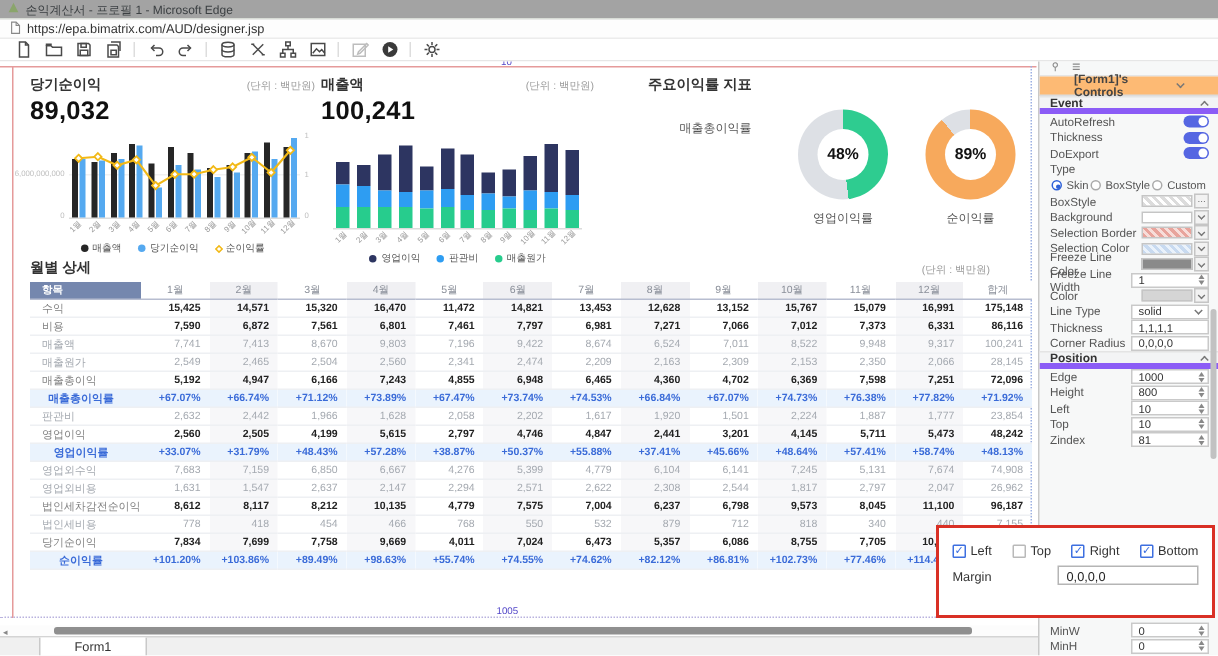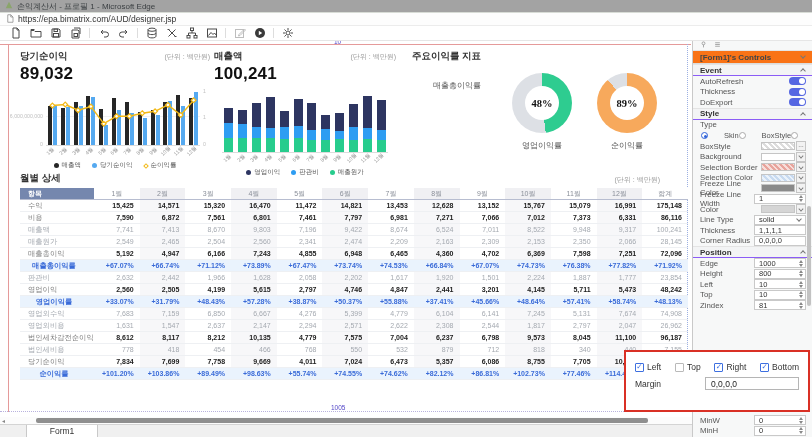--- a/index.html
+++ b/index.html
@@ -19,21 +19,21 @@
   .guide-left { position:absolute; left:8px; top:3px; height:368px; border-left:1px solid #e59a9a;}
   .guide-bottom { position:absolute; left:0; top:370px; width:692px; border-top:1px dotted #b9b2de;}
   .guide-right { position:absolute; left:687px; top:3px; height:367px; border-left:1px dotted #9cb0e2;}
   .g-label { position:absolute; font-size:6.5px; color:#5246c8; }
   #glabel-top { left:334px; top:-3px; }
   #glabel-bottom { left:331px; top:363px; }
 
   section { position:absolute; }
   #panel-net-income { left:20px; top:9px;  width:190px; height:124px; }
   #panel-sales      { left:214px; top:9px; width:182px; height:124px; }
-  #panel-ratios     { left:412px; top:9px; width:260px; height:118px;font-family:Liberation Serif, serif; }
+  #panel-ratios     { left:432px; top:9px; width:260px; height:118px; }
   #tableblock       { left:20px; top:131px; width:668px; }
 
   .ph { display:flex; justify-content:space-between; align-items:baseline; }
   .ptitle { font-size:9.5px; font-weight:700; color:#333; }
   .punit { font-size:7px; color:#9a9a9a; }
   .big { font-size:17px; font-weight:800; color:#101010; margin-top:1px; letter-spacing:.2px;}
 
   .plotwrap { position:relative; margin:2px 10px 0 26px; height:60px; border-bottom:1px solid #dcdcdc;}
   .plotwrap2 { position:relative; margin:7px 8px 0 8px; height:62px; border-bottom:1px solid #dcdcdc;}
   .grid50 { position:absolute; left:0; right:0; top:50%; border-top:1px solid #f1f1f1;}
@@ -76,31 +76,31 @@
   #mtable tr:not(.rate) td:nth-child(odd):not(.lbl) { background:#f7f7f9; }
   #mtable tr.strong td { color:#222; font-weight:700; }
   #mtable tr.strong td.lbl { color:#808080; font-weight:400; }
   #mtable tr.muted td { color:#a4a9b0; }
   #mtable tr.rate td { background:#eaf3fd; color:#3a6bd8; font-weight:700; }
   #mtable tr.rate td.lbl { color:#3a6bd8; font-weight:700; text-align:center; padding-left:0;}
 
   
   #sidebar { position:absolute; left:692px; top:41px; width:120px; height:396px; background:#f7f8f8; border-left:1px solid #c9c9c9; font-size:8px; color:#555; overflow:hidden;}
   .sb-tools { height:10px; display:flex; gap:7px; align-items:center; padding-left:7px; border-bottom:1px solid #e5e5e5;}
-  .sb-header { height:13px; display:flex; justify-content:space-between; align-items:center; padding:0 7px; background:#f97316; border-bottom:1px solid #dcdcdc; font-weight:700; color:#444;}
-  .sec-h { height:12px; display:flex; justify-content:space-between; align-items:center; padding:0 7px; font-weight:700; color:#333; background:#f3f4f5; border-top:1px solid #e4e4e4; border-bottom:1px solid #8b5cf6;}
+  .sb-header { height:13px; display:flex; justify-content:space-between; align-items:center; padding:0 23px; background:#fdba74; border-bottom:1px solid #dcdcdc; font-weight:700; color:#444;}
+  .sec-h { height:12px; display:flex; justify-content:space-between; align-items:center; padding:0 7px; font-weight:700; color:#333; background:#f3f4f5; border-top:1px solid #e4e4e4; border-bottom:4px solid #8b5cf6;}
   .chev { width:4px; height:4px; border-right:1px solid #777; border-bottom:1px solid #777; transform:rotate(45deg); margin-top:-2px;}
   .chev.up { transform:rotate(-135deg); margin-top:2px;}
   .row { height:10.5px; display:flex; align-items:center; justify-content:space-between; padding:0 6px 0 7px;}
   .rlabel { font-size:7.8px; color:#555; }
   .ctl { display:flex; align-items:center; }
   .toggle { width:17px; height:8px; border-radius:4px; background:#5566e2; position:relative;}
   .toggle::after { content:""; position:absolute; right:1px; top:1px; width:6px; height:6px; border-radius:50%; background:#fff;}
   .rrow { height:11px; display:flex; align-items:center; justify-content:space-between; padding:0 8px;}
-  .ropt { display:flex; align-items:center; gap:16px; font-size:7.5px; color:#555;}
+  .ropt { display:flex; align-items:center; gap:3px; font-size:7.5px; color:#555;}
   .rdot { width:7px; height:7px; border-radius:50%; border:1px solid #aaa; background:#fff; position:relative;}
   .rdot.sel { border-color:#2f62d8; }
   .rdot.sel::after { content:""; position:absolute; left:1.5px; top:1.5px; width:3px; height:3px; border-radius:50%; background:#2f62d8;}
   .swatch { width:34px; height:8px; border:1px solid #c5c5c5; }
   .sw-white { background:#fff; }
   .sw-gray { background:#8a8a8a; }
   .sw-lightgray { background:#d5d5d5; }
   .sw-checker-gray { background:repeating-linear-gradient(45deg,#dcdcdc 0 2px,#fff 2px 4px);}
   .sw-checker-red { background:repeating-linear-gradient(45deg,#e8a49c 0 2px,#f7ddd9 2px 4px);}
   .sw-checker-blue { background:repeating-linear-gradient(45deg,#c8daf0 0 2px,#eaf2fb 2px 4px);}
@@ -835,24 +835,20 @@
           <span class="rlabel">Thickness</span>
           <span class="ctl">
             <span class="toggle"></span>
           </span>
         </div>
         <div class="row">
           <span class="rlabel">DoExport</span>
           <span class="ctl">
             <span class="toggle"></span>
           </span>
-        </div>
-        <div class="sec-h">
-          <span>Style</span>
-          <span class="chev up"></span>
         </div>
         <div class="row">
           <span class="rlabel">Type</span>
         </div>
         <div class="rrow">
           <span class="ropt">
             <span class="rdot sel"></span>
             <span>Skin</span>
           </span>
           <span class="ropt">

